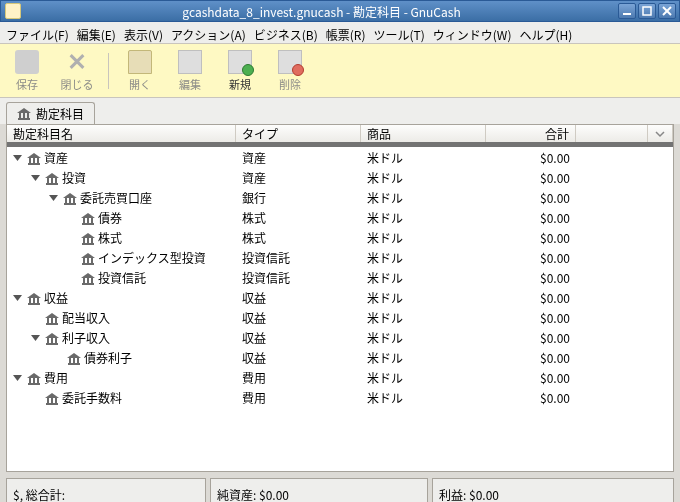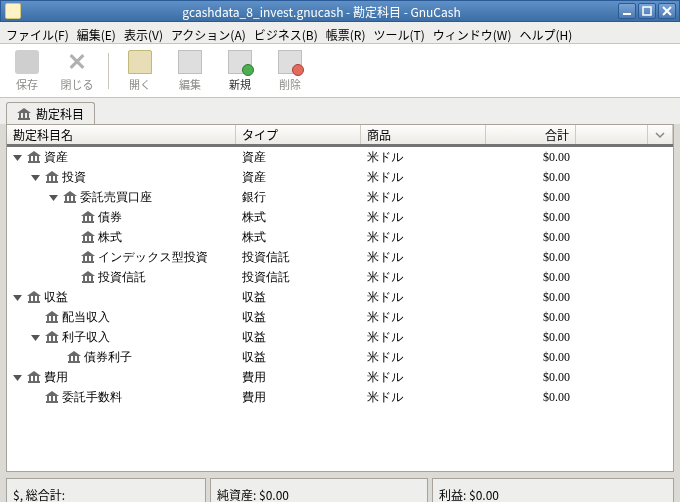--- a/index.html
+++ b/index.html
@@ -48,21 +48,21 @@
     align-items: flex-end;
     padding: 0 6px;
     gap: 8px;
     border-bottom: 1px solid #c9c5bd;
   }
   .menubar .menu-item { cursor: default; }
 
   
   .toolbar {
     height: 54px;
-    background: #ffffff;
+    background: #fef9c3;
     display: flex;
     align-items: center;
     padding: 2px 8px;
     gap: 12px;
     border-bottom: 1px solid #c9c5bd;
   }
   .tool-btn {
     display: flex; flex-direction: column; align-items: center;
     width: 38px; color: #8b8b88;
   }
@@ -116,35 +116,35 @@
     margin: 0 6px 6px 6px;
     background: #fff;
     border: 1px solid #a7a39b;
     height: 348px;
     display: flex;
     flex-direction: column;
   }
   .tree-header {
     display: flex;
     height: 22px;
-    border-bottom: 3px solid #737373;
+    border-bottom: 5px solid #737373;
   }
   .tree-header .hcol {
     background: linear-gradient(to bottom, #fdfdfc, #ecebe7);
     border-right: 1px solid #cfcbc3;
     padding: 3px 6px;
     display: flex; align-items: center;
   }
   .col-name { flex: 0 0 229px; }
   .col-type { flex: 0 0 125px; }
   .col-prod { flex: 0 0 125px; }
   .col-total { flex: 0 0 90px; justify-content: flex-end; }
   .col-extra { flex: 1; }
   .col-dd { flex: 0 0 22px; justify-content: center; color: #888; border-right: none; }
-  .tree-body { flex: 1; overflow: hidden; font-family: Liberation Serif, serif; }
+  .tree-body { flex: 1; overflow: hidden; }
   .row {
     display: flex;
     height: 20px;
     align-items: center;
   }
   .row .c-name { flex: 0 0 229px; display: flex; align-items: center; gap: 3px; }
   .row .c-type { flex: 0 0 125px; padding-left: 6px; }
   .row .c-prod { flex: 0 0 125px; padding-left: 6px; }
   .row .c-total { flex: 0 0 90px; text-align: right; padding-right: 6px; }
   .expander {

